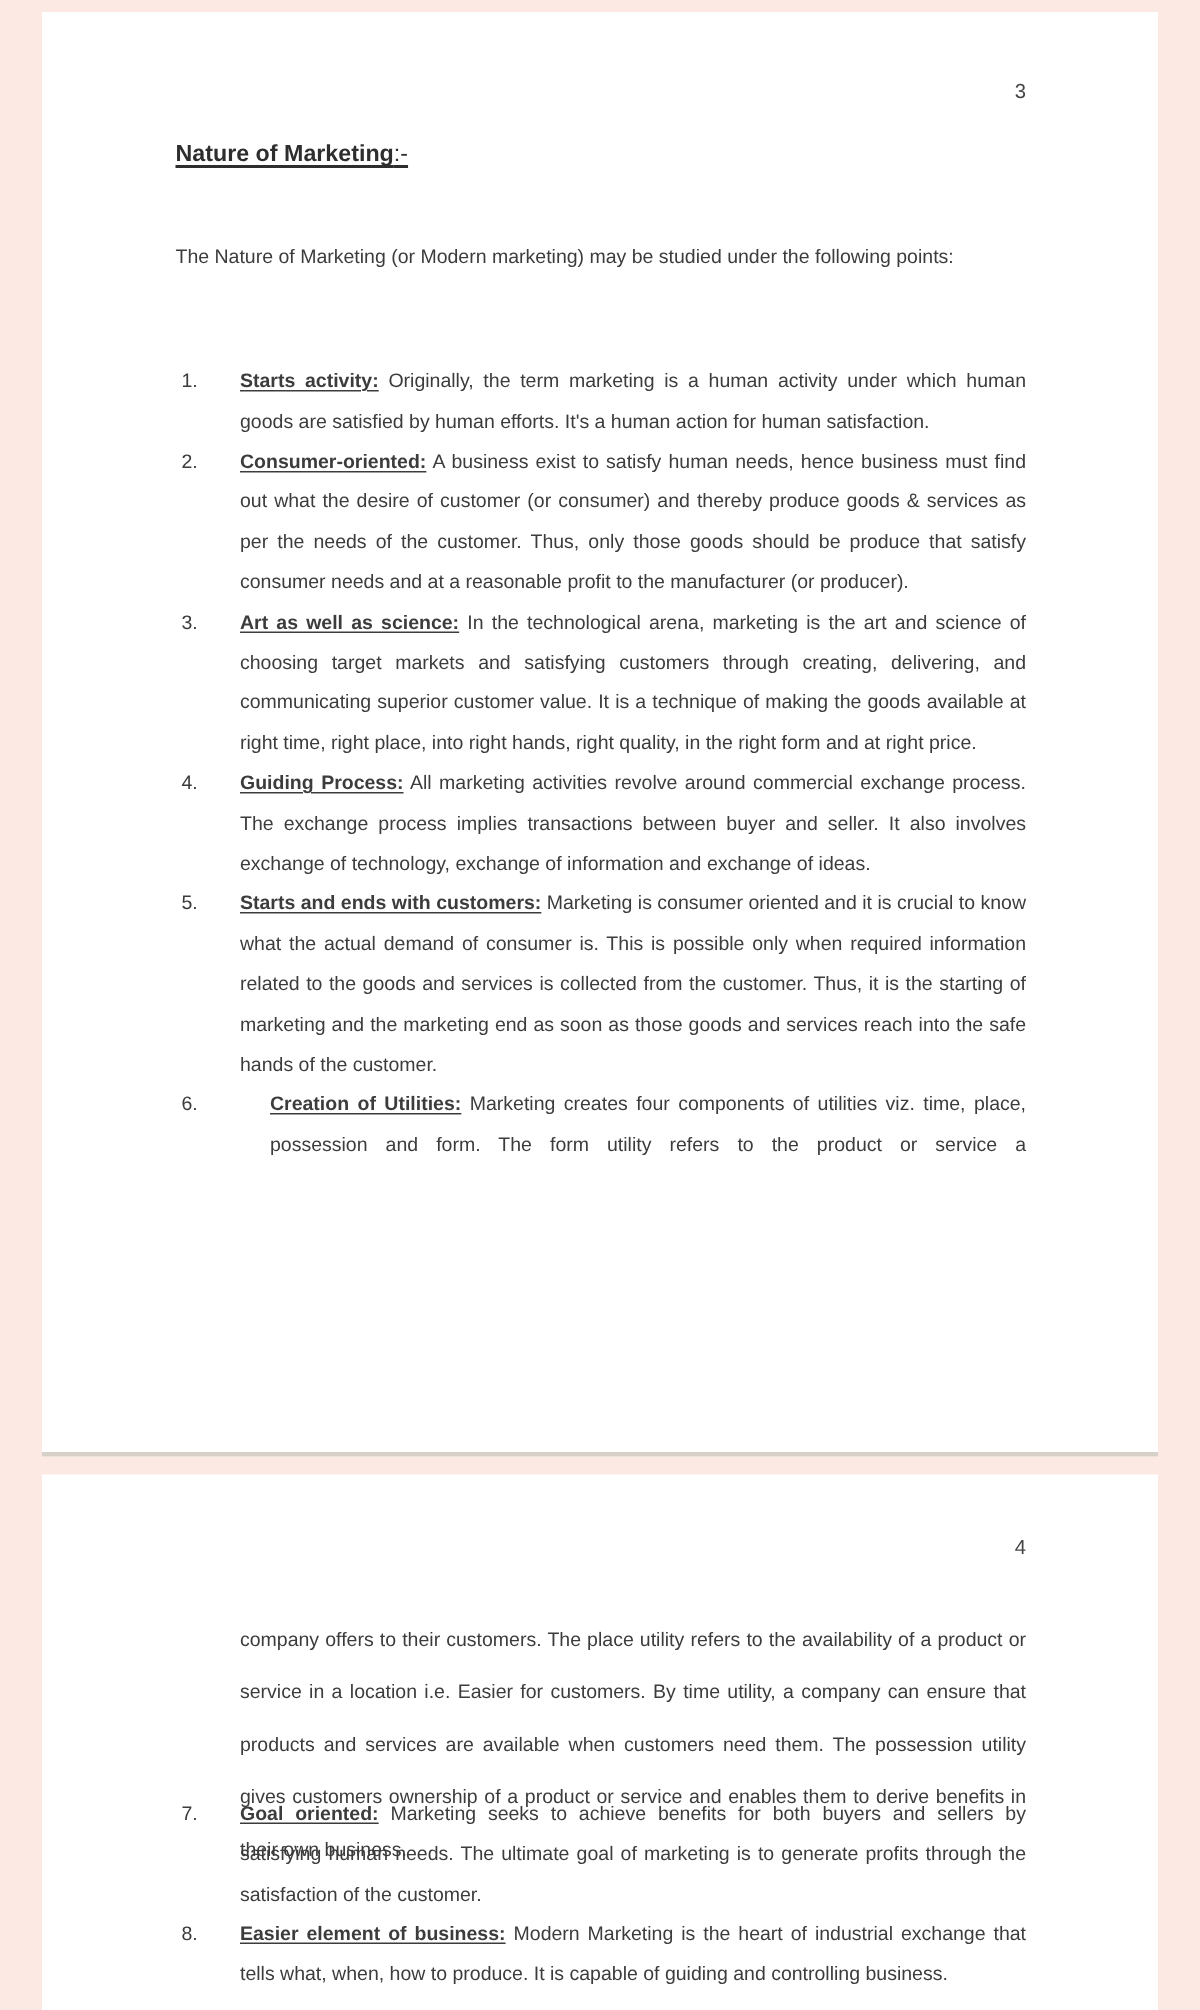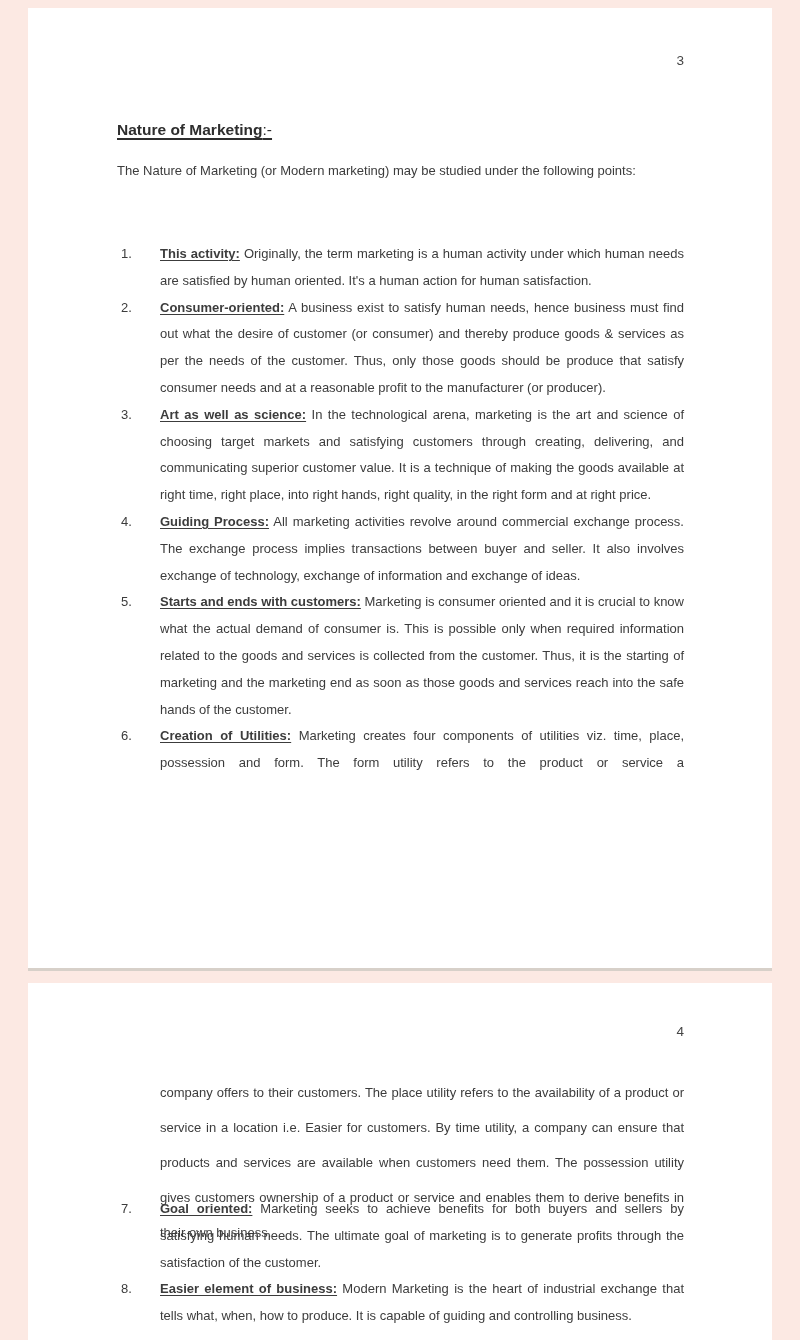--- a/index.html
+++ b/index.html
@@ -45,21 +45,20 @@
   .page-4 .pageno { top: 42px; }
   .heading {
     position: absolute;
     top: 86px;
     left: 89px;
     font-size: 15.5px;
     color: #2e2e2e;
     text-decoration: underline;
     text-decoration-thickness: 1.6px;
     text-underline-offset: 3px;
-    margin-top: 27px;
   }
   .heading .hbold { font-weight: bold; }
   .intro {
     position: absolute;
     top: 150px;
     left: 89px;
     width: 567px;
     line-height: 26.8px;
     text-align: justify;
   }
@@ -79,20 +78,21 @@
     position: absolute;
     left: 4px;
     top: 0;
   }
   .item .body {
     display: block;
     text-align: justify;
   }
   .item .body.justify-last {
     text-align-last: justify;
+    margin-left: 20px;
   }
   .lead {
     font-weight: bold;
     text-decoration: underline;
     text-decoration-thickness: 1.4px;
     text-underline-offset: 2px;
   }
   .continuation {
     position: absolute;
     top: 92px;
@@ -111,21 +111,21 @@
     <div class="pageno">3</div>
 
     <div class="heading"><span class="hbold">Nature of Marketing</span><span>:-</span></div>
 
     <div class="intro">The Nature of Marketing (or Modern marketing) may be studied under the following points:</div>
 
     <div class="list">
 
       <div class="item">
         <span class="num">1.</span>
-        <span class="body"><span class="lead">This activity:</span> <span>Originally, the term marketing is a human activity under which human needs are satisfied by human oriented. It's a human action for human satisfaction.</span></span>
+        <span class="body"><span class="lead">Starts activity:</span> <span>Originally, the term marketing is a human activity under which human goods are satisfied by human efforts. It's a human action for human satisfaction.</span></span>
       </div>
 
       <div class="item">
         <span class="num">2.</span>
         <span class="body"><span class="lead">Consumer-oriented:</span> <span>A business exist to satisfy human needs, hence business must find out what the desire of customer (or consumer) and thereby produce goods &amp; services as per the needs of the customer. Thus, only those goods should be produce that satisfy consumer needs and at a reasonable profit to the manufacturer (or producer).</span></span>
       </div>
 
       <div class="item">
         <span class="num">3.</span>
         <span class="body"><span class="lead">Art as well as science:</span> <span>In the technological arena, marketing is the art and science of choosing target markets and satisfying customers through creating, delivering, and communicating superior customer value. It is a technique of making the goods available at right time, right place, into right hands, right quality, in the right form and at right price.</span></span>

